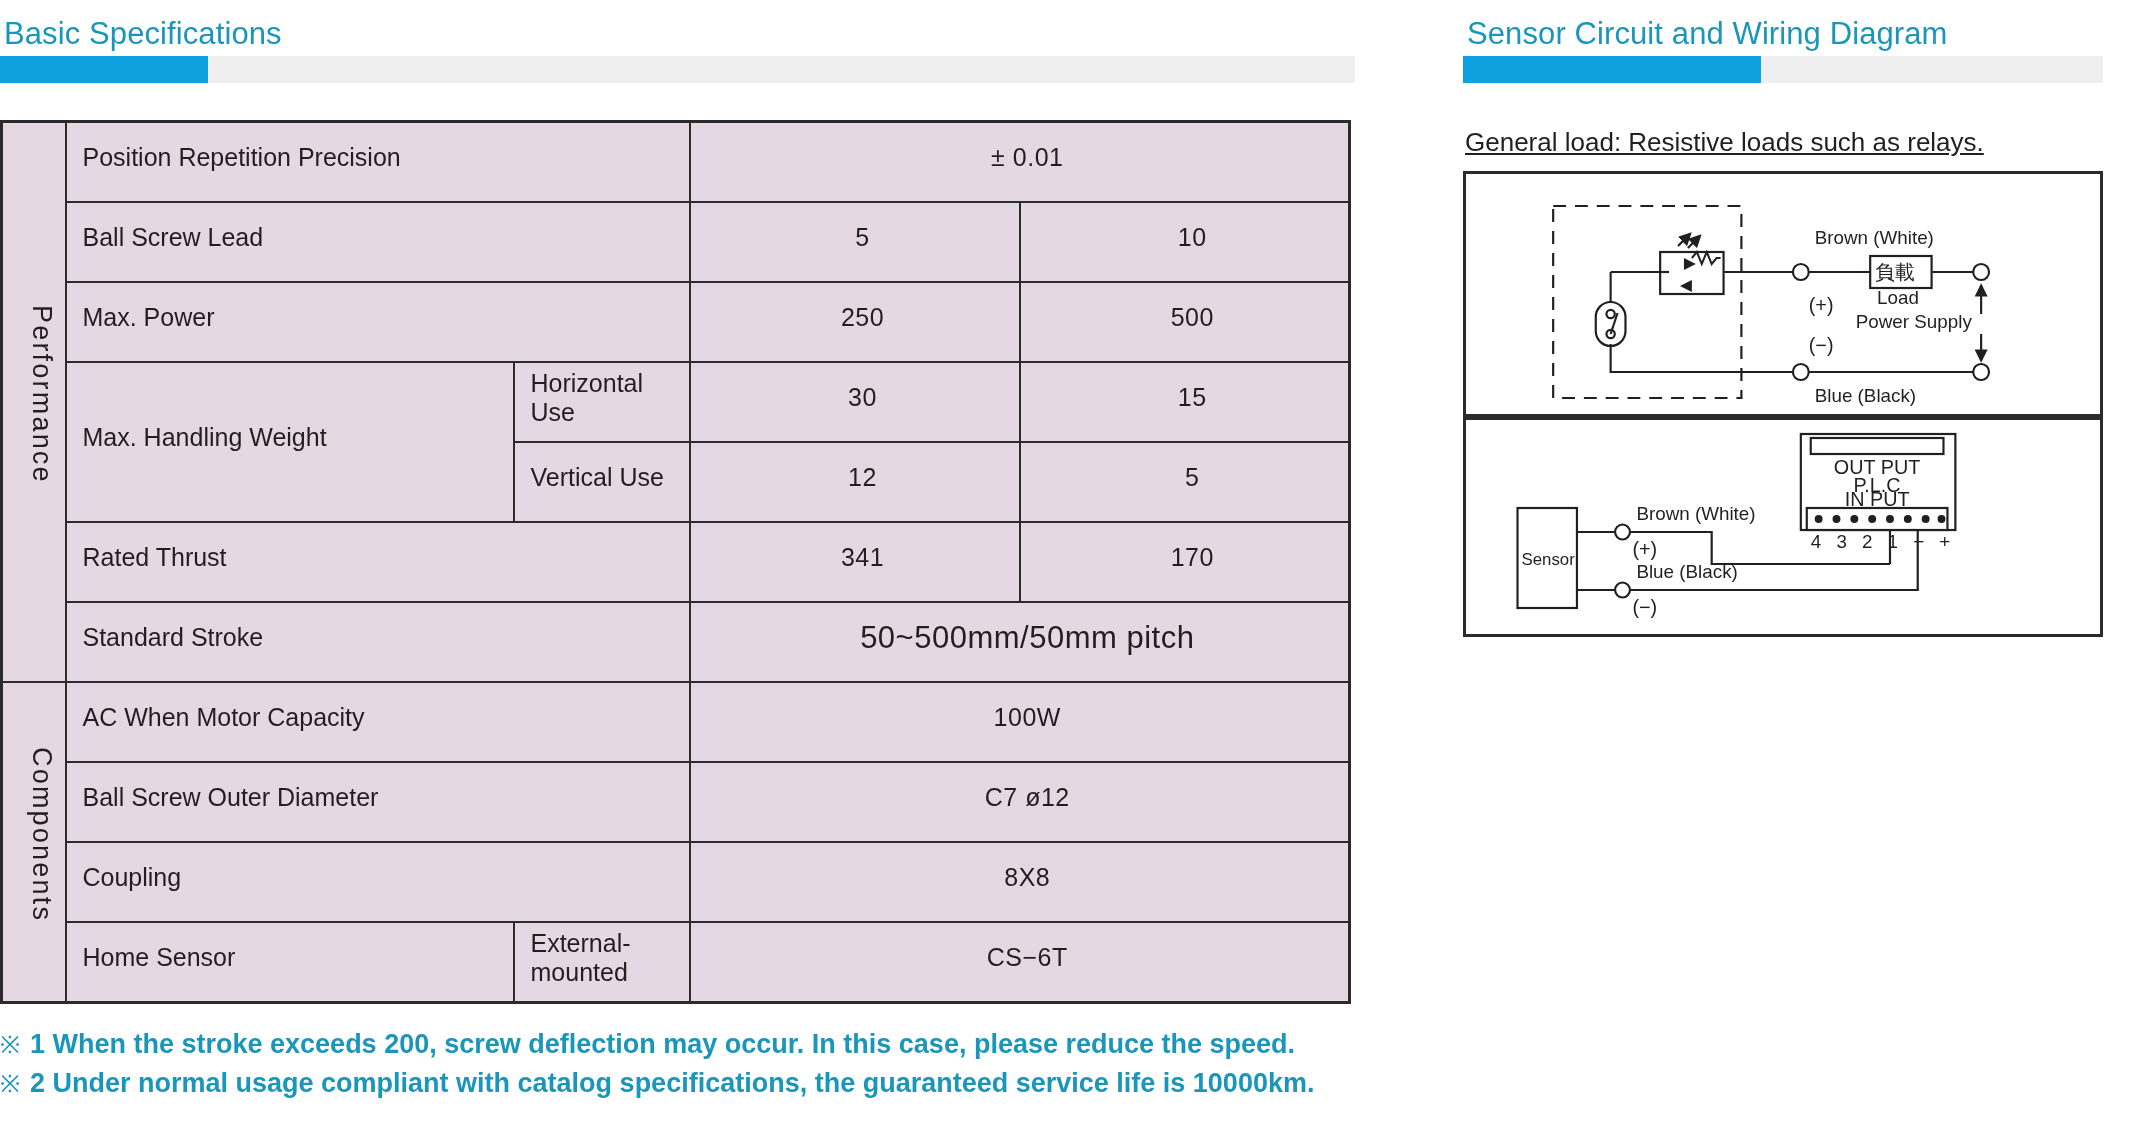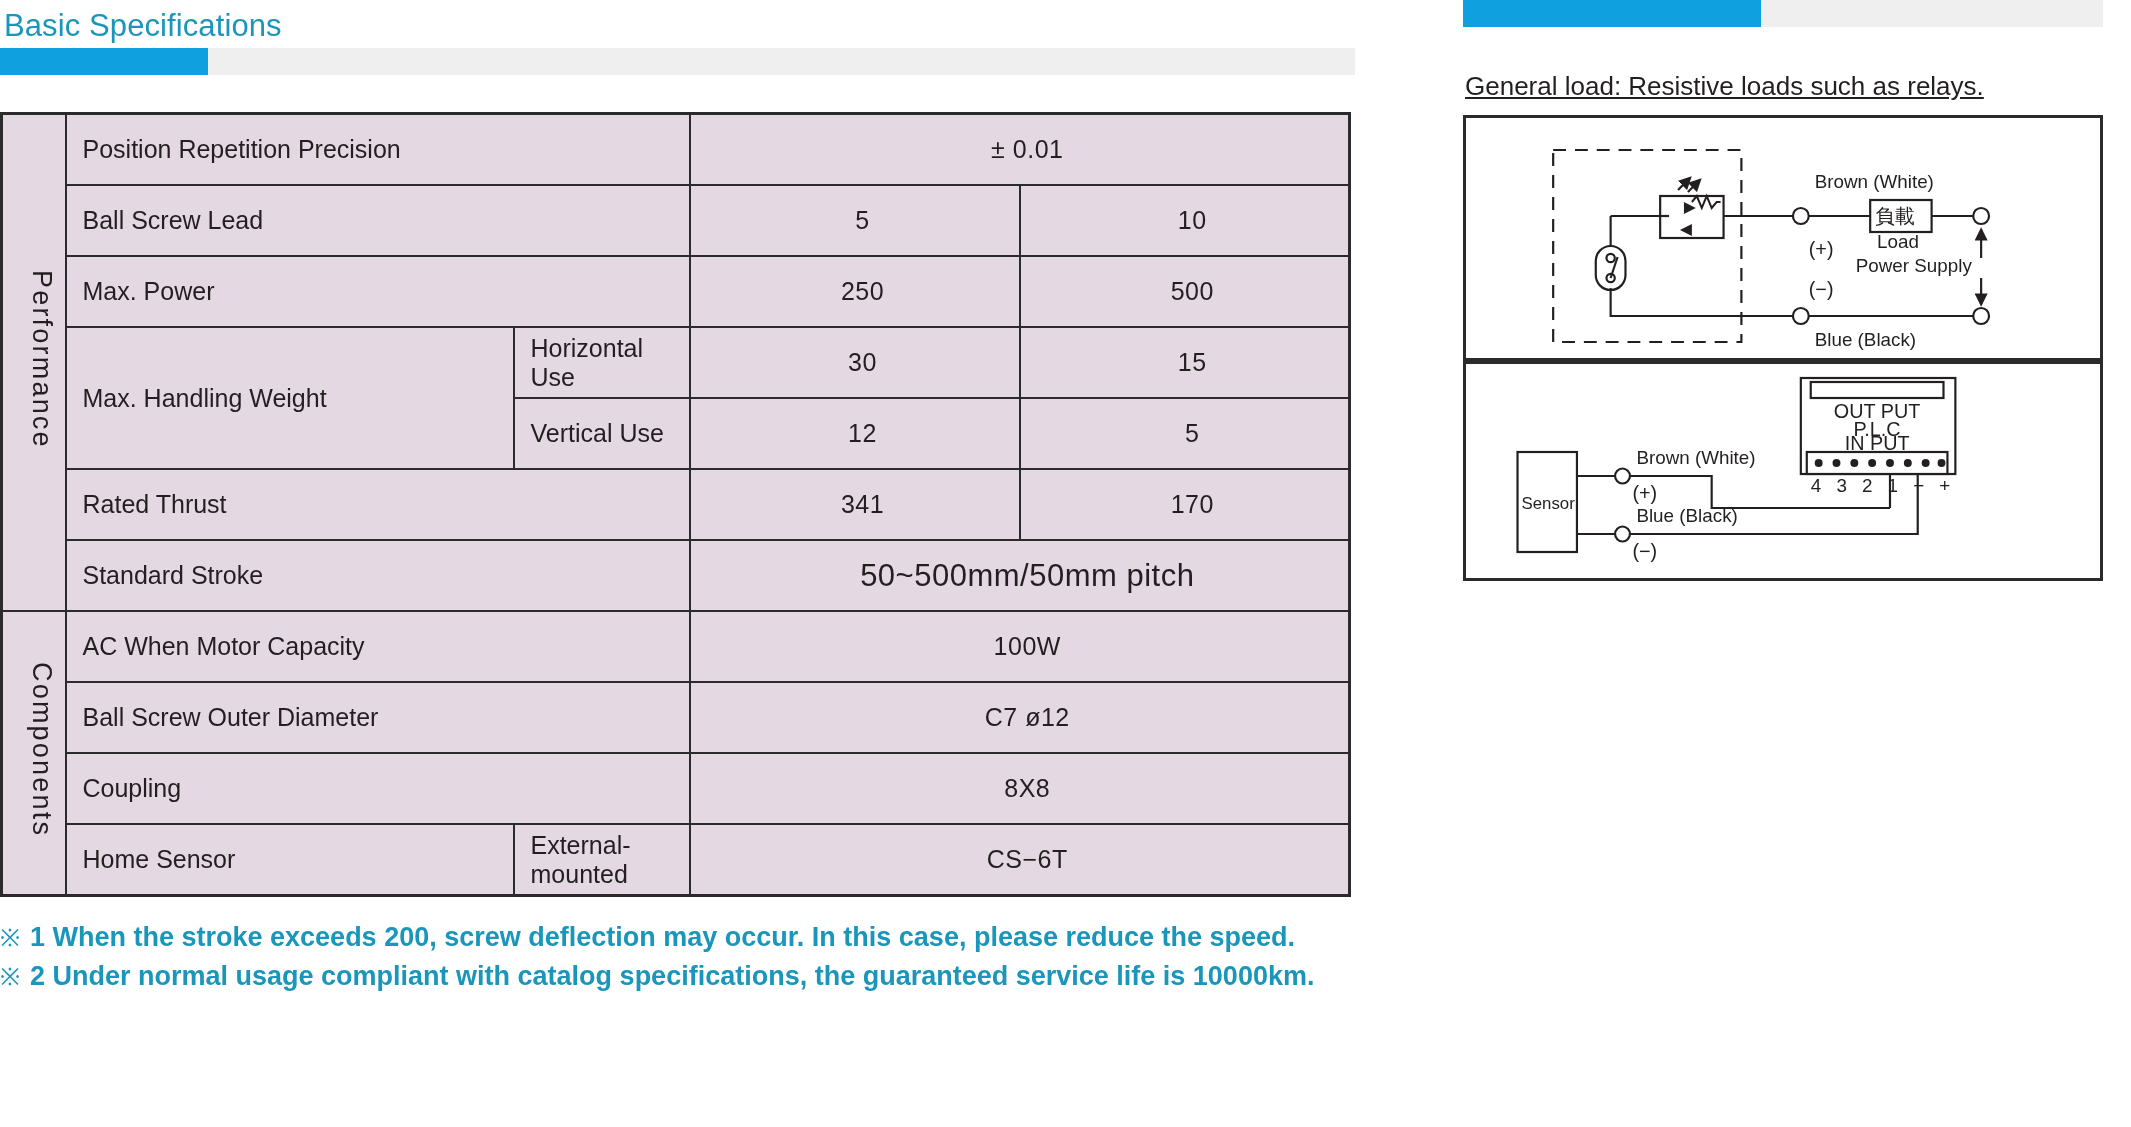--- a/index.html
+++ b/index.html
@@ -26,21 +26,21 @@
     position: absolute;
     left: 1463px; top: 0;
     width: 640px;
   }
 
   
   .sec-title {
     font-size: 31px;
     color: #1a96bb;
     letter-spacing: .1px;
-    padding: 8px 0 4px 4px;
+    padding: 16px 0 4px 4px;
     white-space: nowrap;
   }
   .sec-bar {
     position: relative;
     height: 27px;
     background: #efeff0;
     width: 100%;
   }
   .sec-bar > .fill {
     position: absolute;
@@ -55,21 +55,21 @@
   table.spec {
     border-collapse: collapse;
     table-layout: fixed;
     width: 1348px;
     border: 3px solid #2b2b2b;
   }
   table.spec td {
     border: 2px solid #2b2b2b;
     font-size: 25px;
     color: #231f20;
-    padding: 0 0 0 16px;
+    padding: 0 0 9px 16px;
     height: 69px;
     vertical-align: middle;
     background: #e4d8e3;
     font-weight: 400;
   }
   td.grp {
     background: #eeeef0;
     width: 64px;
     padding: 0;
     text-align: center;
@@ -243,20 +243,21 @@
     </div>
     <div class="note">
       <span class="mark">※</span>
       <span class="txt">2 Under normal usage compliant with catalog specifications, the guaranteed service life is 10000km.</span>
     </div>
   </div>
 </div>
 
 <div class="panel-right">
 
+  <div class="sec-title">Sensor Circuit and Wiring Diagram</div>
   <div class="sec-bar bar-right">
     <div class="fill"></div>
   </div>
 
   <div class="cap">General load: Resistive loads such as relays.</div>
 
   <div class="diagram-box" id="diagram-a">
     <svg viewBox="0 0 640 240" preserveAspectRatio="none">
       <g fill="none" stroke="#231f20" stroke-width="2.2">
 

